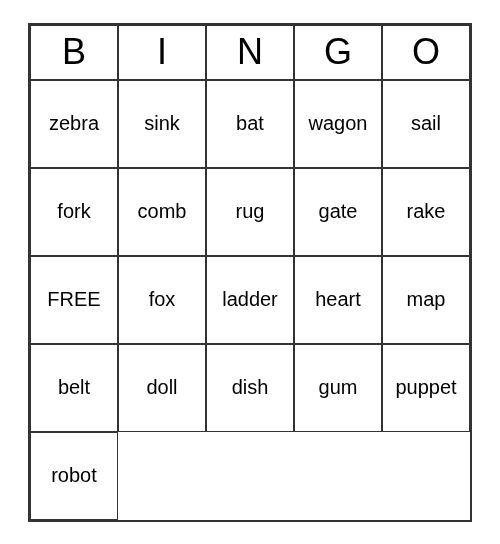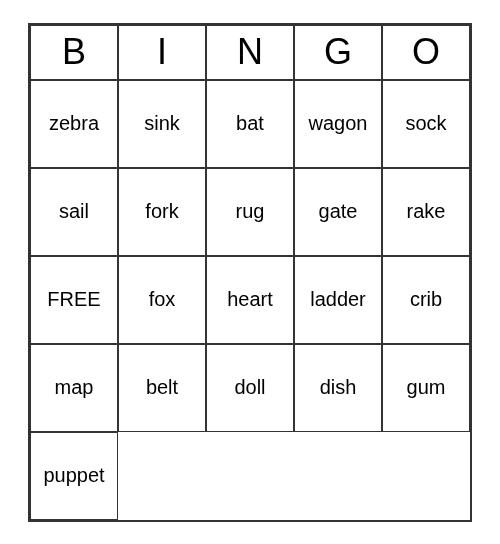--- a/index.html
+++ b/index.html
@@ -68,31 +68,31 @@
       <div class="header-cell">N</div>
       <div class="header-cell">G</div>
       <div class="header-cell">O</div>
     </div>
   <div class="bingo-grid">
 
   <div class="bingo-cell">zebra</div>
       <div class="bingo-cell">sink</div>
       <div class="bingo-cell">bat</div>
       <div class="bingo-cell">wagon</div>
-      <div class="bingo-cell">sock</div>
       <div class="bingo-cell">sail</div>
       <div class="bingo-cell">fork</div>
+      <div class="bingo-cell">comb</div>
       <div class="bingo-cell">rug</div>
       <div class="bingo-cell">gate</div>
       <div class="bingo-cell">rake</div>
       <div class="bingo-cell">FREE</div>
       <div class="bingo-cell">fox</div>
+      <div class="bingo-cell">ladder</div>
       <div class="bingo-cell">heart</div>
-      <div class="bingo-cell">ladder</div>
-      <div class="bingo-cell">crib</div>
       <div class="bingo-cell">map</div>
       <div class="bingo-cell">belt</div>
       <div class="bingo-cell">doll</div>
       <div class="bingo-cell">dish</div>
       <div class="bingo-cell">gum</div>
       <div class="bingo-cell">puppet</div>
+      <div class="bingo-cell">robot</div>
     </div>
 </div>
 
 </body></html>

